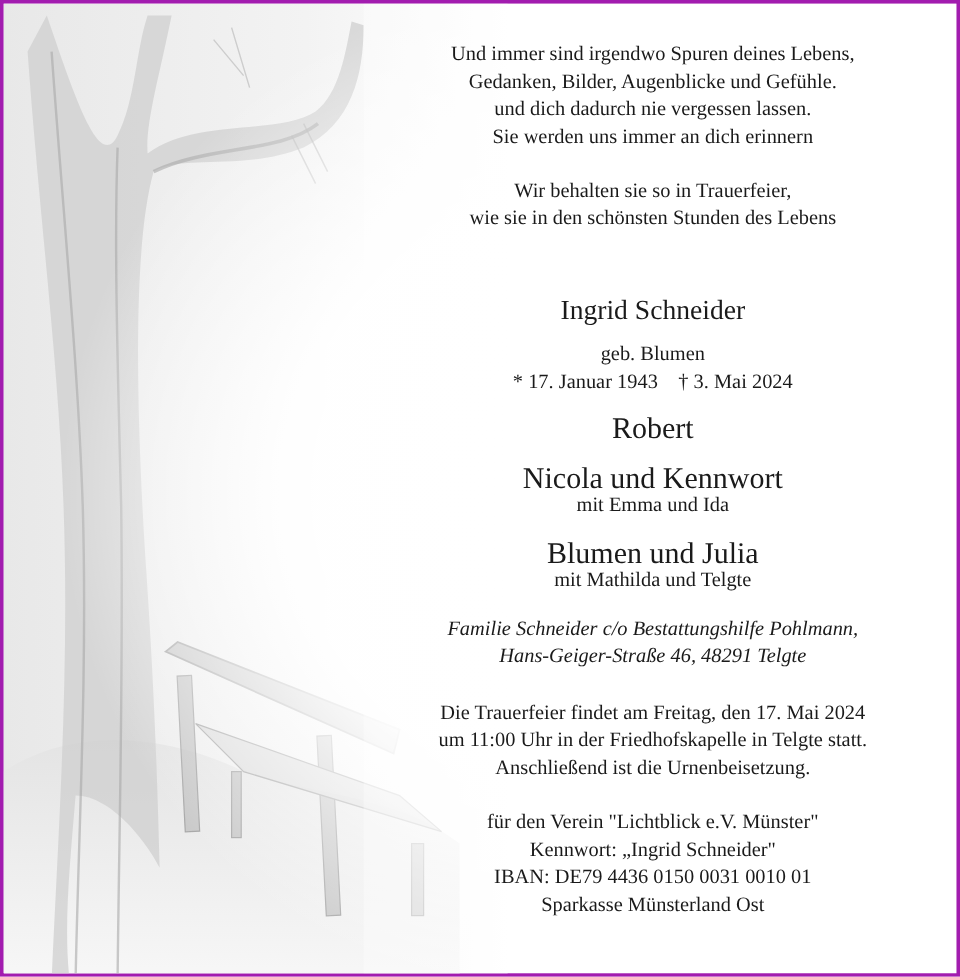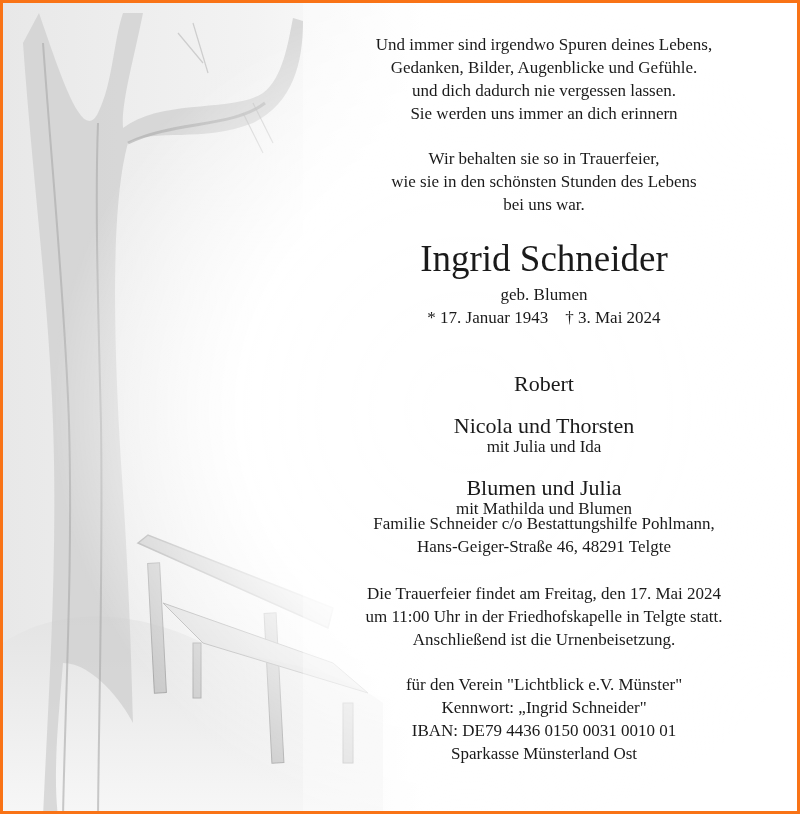--- a/index.html
+++ b/index.html
@@ -1,36 +1,36 @@
 <!DOCTYPE html>
 <html><head>
   <meta charset="utf-8">
   <style>
     html, body { margin: 0; padding: 0; background: #ffffff; }
     body { width: 800px; height: 814px; overflow: hidden; }
     .frame {
       position: relative;
       width: 800px; height: 814px;
       box-sizing: border-box;
-      border: 3px solid #f97316;
+      border: 3px solid #a21caf;
       background: #ffffff;
       overflow: hidden;
     }
     .art { position: absolute; left: 0; top: 0; width: 800px; height: 814px; }
     .text {
       position: absolute;
       left: 310px; width: 462px;
       top: 0;
       text-align: center;
       font-family: "Liberation Serif", "DejaVu Serif", serif;
       color: #1a1a1a;
     }
     .line { display: block; font-size: 17px; line-height: 23px; white-space: nowrap; }
-    .name { position: absolute; left: 0; width: 462px; font-size: 37px; line-height: 40px; }
-    .big { font-size: 22px; line-height: 24px; margin-top: 26px; }
+    .name { position: absolute; left: 0; width: 462px; font-size: 23px; line-height: 40px; }
+    .big { font-size: 25px; line-height: 24px; }
     .abs { position: absolute; left: 0; width: 462px; }
   </style>
 </head>
 <body>
 
 <div class="frame">
 
   <svg class="art" viewBox="0 0 800 814" xmlns="http://www.w3.org/2000/svg">
     <defs>
       <radialGradient id="fade" cx="0.58" cy="0.5" r="0.52">
@@ -75,42 +75,41 @@
   <div class="text">
     <div class="abs" style="top:30px;">
       <span class="line">Und immer sind irgendwo Spuren deines Lebens,</span>
       <span class="line">Gedanken, Bilder, Augenblicke und Gefühle.</span>
       <span class="line">und dich dadurch nie vergessen lassen.</span>
       <span class="line">Sie werden uns immer an dich erinnern</span>
     </div>
     <div class="abs" style="top:144px;">
       <span class="line">Wir behalten sie so in Trauerfeier,</span>
       <span class="line">wie sie in den schönsten Stunden des Lebens</span>
-      <span class="line">bei uns war.</span>
     </div>
 
     <div class="name" style="top:236px;">Ingrid Schneider</div>
     <div class="abs" style="top:280px;">
       <span class="line">geb. Blumen</span>
       <span class="line" style="white-space:pre;font-family:Liberation Serif, serif;">* 17. Januar 1943    † 3. Mai 2024</span>
     </div>
 
     <div class="abs" style="top:343px;">
       <span class="line big">Robert</span>
     </div>
     <div class="abs" style="top:385px;">
-      <span class="line big">Nicola und Thorsten</span>
-      <span class="line" style="line-height:18px;">mit Julia und Ida</span>
+      <span class="line big">Nicola und Kennwort</span>
+      <span class="line" style="line-height:18px;">mit Emma und Ida</span>
     </div>
     <div class="abs" style="top:447px;">
       <span class="line big">Blumen und Julia</span>
-      <span class="line" style="line-height:18px;">mit Mathilda und Blumen</span>
+      <span class="line" style="line-height:18px;">mit Mathilda und Telgte</span>
     </div>
 
-    <div class="abs" style="top:509px;">
+    <div class="abs" style="top:509px;font-style:italic;">
       <span class="line">Familie Schneider c/o Bestattungshilfe Pohlmann,</span>
       <span class="line">Hans-Geiger-Straße 46, 48291 Telgte</span>
     </div>
 
     <div class="abs" style="top:579px;">
       <span class="line">Die Trauerfeier findet am Freitag, den 17. Mai 2024</span>
       <span class="line">um 11:00 Uhr in der Friedhofskapelle in Telgte statt.</span>
       <span class="line">Anschließend ist die Urnenbeisetzung.</span>
     </div>
 

